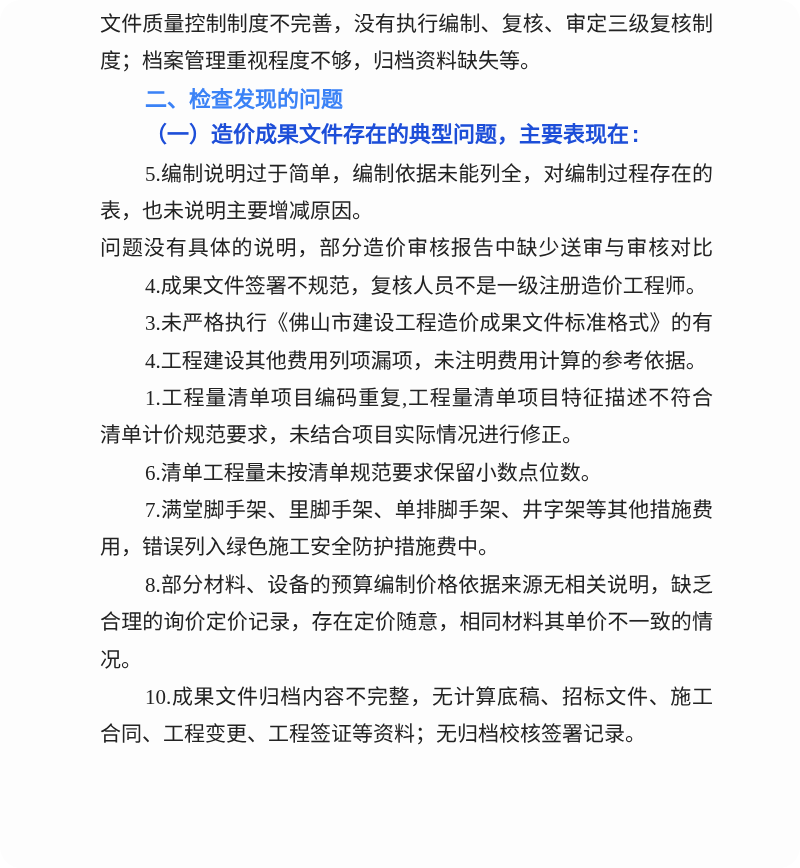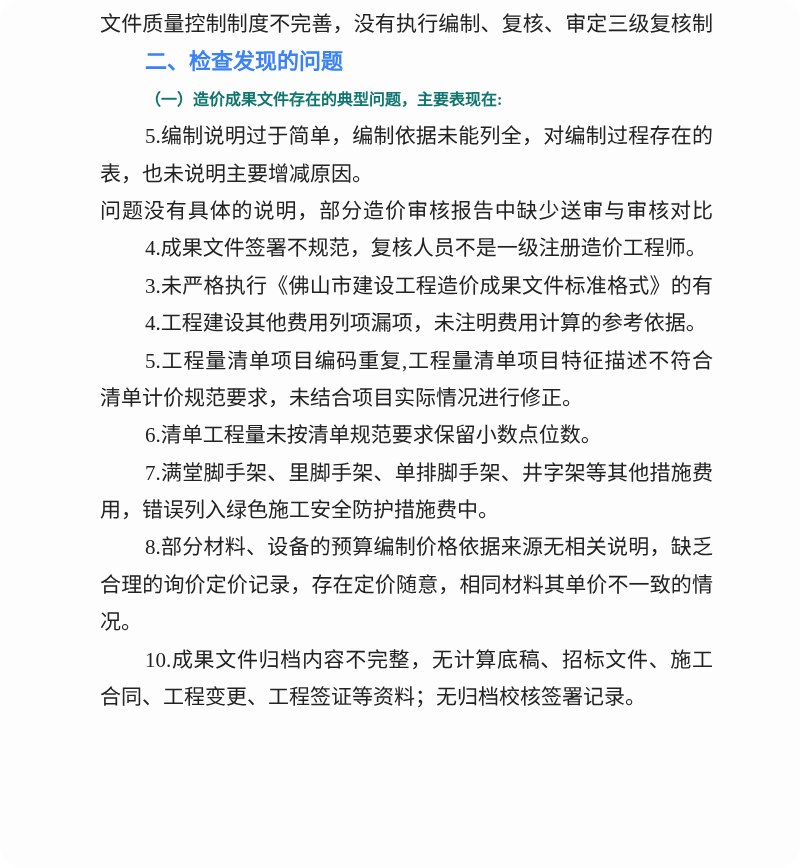--- a/index.html
+++ b/index.html
@@ -42,31 +42,33 @@
     text-indent: 45px;
   }
   .block.heading .line {
     font-family: "Liberation Sans", "DejaVu Sans", sans-serif;
     font-weight: 700;
     font-size: 22px;
     color: #3b82f6;
   }
   .block.subheading .line {
     font-weight: 700;
-    font-size: 16px;
-    color: #0f766e;
+    font-size: 22px;
+    color: #1d4ed8;
+    font-family: Liberation Mono, monospace;
   }
 </style>
 </head>
 <body>
 
 <div class="page">
   <div class="doc">
       <div class="block body">
         <div class="line fill">文件质量控制制度不完善，没有执行编制、复核、审定三级复核制</div>
+        <div class="line">度；档案管理重视程度不够，归档资料缺失等。</div>
       </div>
       <div class="block heading">
         <div class="line indent">二、检查发现的问题</div>
       </div>
       <div class="block subheading">
         <div class="line indent">（一）造价成果文件存在的典型问题，主要表现在:</div>
       </div>
       <div class="block body">
         <div class="line indent fill">5.编制说明过于简单，编制依据未能列全，对编制过程存在的</div>
         <div class="line">表，也未说明主要增减原因。</div>
@@ -75,21 +77,21 @@
       <div class="block body">
         <div class="line indent">4.成果文件签署不规范，复核人员不是一级注册造价工程师。</div>
       </div>
       <div class="block body">
         <div class="line indent fill">3.未严格执行《佛山市建设工程造价成果文件标准格式》的有</div>
       </div>
       <div class="block body">
         <div class="line indent">4.工程建设其他费用列项漏项，未注明费用计算的参考依据。</div>
       </div>
       <div class="block body">
-        <div class="line indent fill">5.工程量清单项目编码重复,工程量清单项目特征描述不符合</div>
+        <div class="line indent fill">1.工程量清单项目编码重复,工程量清单项目特征描述不符合</div>
         <div class="line">清单计价规范要求，未结合项目实际情况进行修正。</div>
       </div>
       <div class="block body">
         <div class="line indent">6.清单工程量未按清单规范要求保留小数点位数。</div>
       </div>
       <div class="block body">
         <div class="line indent fill">7.满堂脚手架、里脚手架、单排脚手架、井字架等其他措施费</div>
         <div class="line">用，错误列入绿色施工安全防护措施费中。</div>
       </div>
       <div class="block body">

